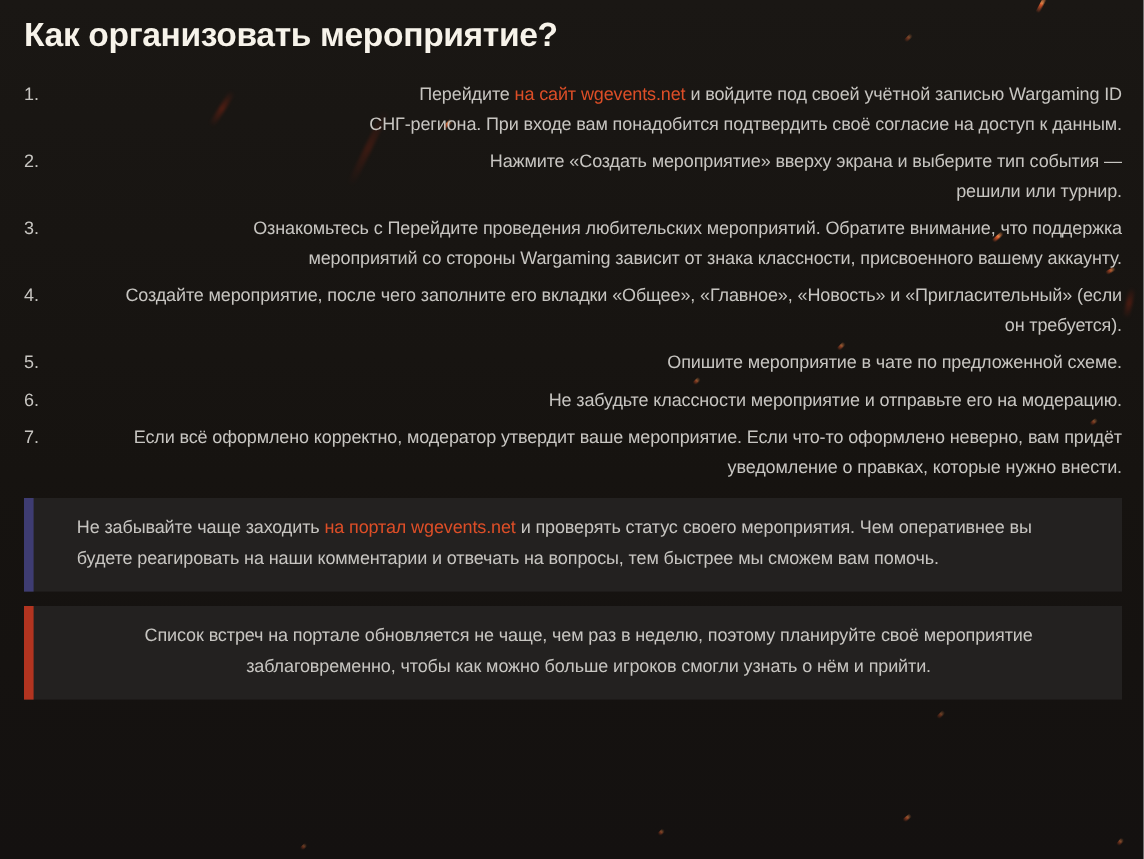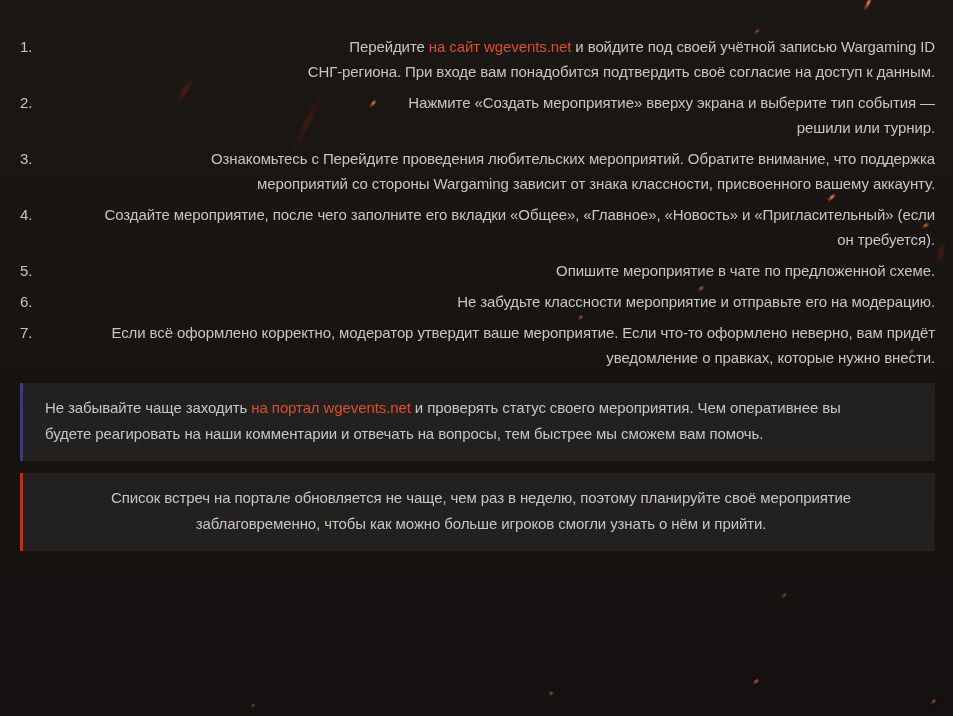--- a/index.html
+++ b/index.html
@@ -43,22 +43,22 @@
   .steps { margin-top: 22px; }
   .step { display: flex; margin-bottom: 6px; font-size: 15px; line-height: 25px; }
   .step-num { flex: 0 0 22px; }
   .step-text { flex: 1; white-space: pre-line; letter-spacing: -0.1px; text-align: right; }
 
   a.link { color: var(--link-color, #dd4e27); text-decoration: none; cursor: pointer; }
 
   .callout {
     margin-top: 13px;
     background: #232120;
-    border-left: 3px solid #be185d;
-    padding: 12px 18px 14px 22px;
+    border-left: 8px solid #be185d;
+    padding: 12px 18px 14px 36px;
     font-size: 15px; line-height: 26px;
   }
   .callout.info  { border-left-color: var(--info-accent, #3e3c72); }
   .callout.warn  { border-left-color: var(--warn-accent, #b23420); margin-top: 12px; text-align: center; }
   .callout-text { white-space: pre-line; letter-spacing: -0.1px; }
 
   .footer-note {
     margin-top: 13px;
     font-size: 15px; line-height: 26px;
     white-space: pre-line; letter-spacing: -0.1px;
@@ -82,20 +82,21 @@
   <div class="spark" style="left:864px; top:436px; width:7px;  transform:rotate(-48deg); opacity:.55;"></div>
   <div class="spark" style="left:780px; top:594px; width:8px;  transform:rotate(-45deg); opacity:.4;"></div>
   <div class="spark" style="left:548px; top:692px; width:6px;  transform:rotate(-45deg); opacity:.5;"></div>
   <div class="spark" style="left:752px; top:680px; width:8px;  transform:rotate(-40deg); opacity:.6;"></div>
   <div class="spark" style="left:930px; top:700px; width:7px;  transform:rotate(-50deg); opacity:.5;"></div>
   <div class="spark" style="left:250px; top:704px; width:6px;  transform:rotate(-45deg); opacity:.4;"></div>
 </div>
 
 <div class="content">
 
+  <h1 class="page-title">Как организовать мероприятие?</h1>
 
 
   <div class="steps">
 
     <div class="step">
       <span class="step-num">1.</span>
       <span class="step-text"><span>Перейдите </span><a class="link" href="#">на сайт wgevents.net</a><span> и войдите под своей учётной записью Wargaming ID
 СНГ-региона. При входе вам понадобится подтвердить своё согласие на доступ к данным.</span></span>
     </div>
 

